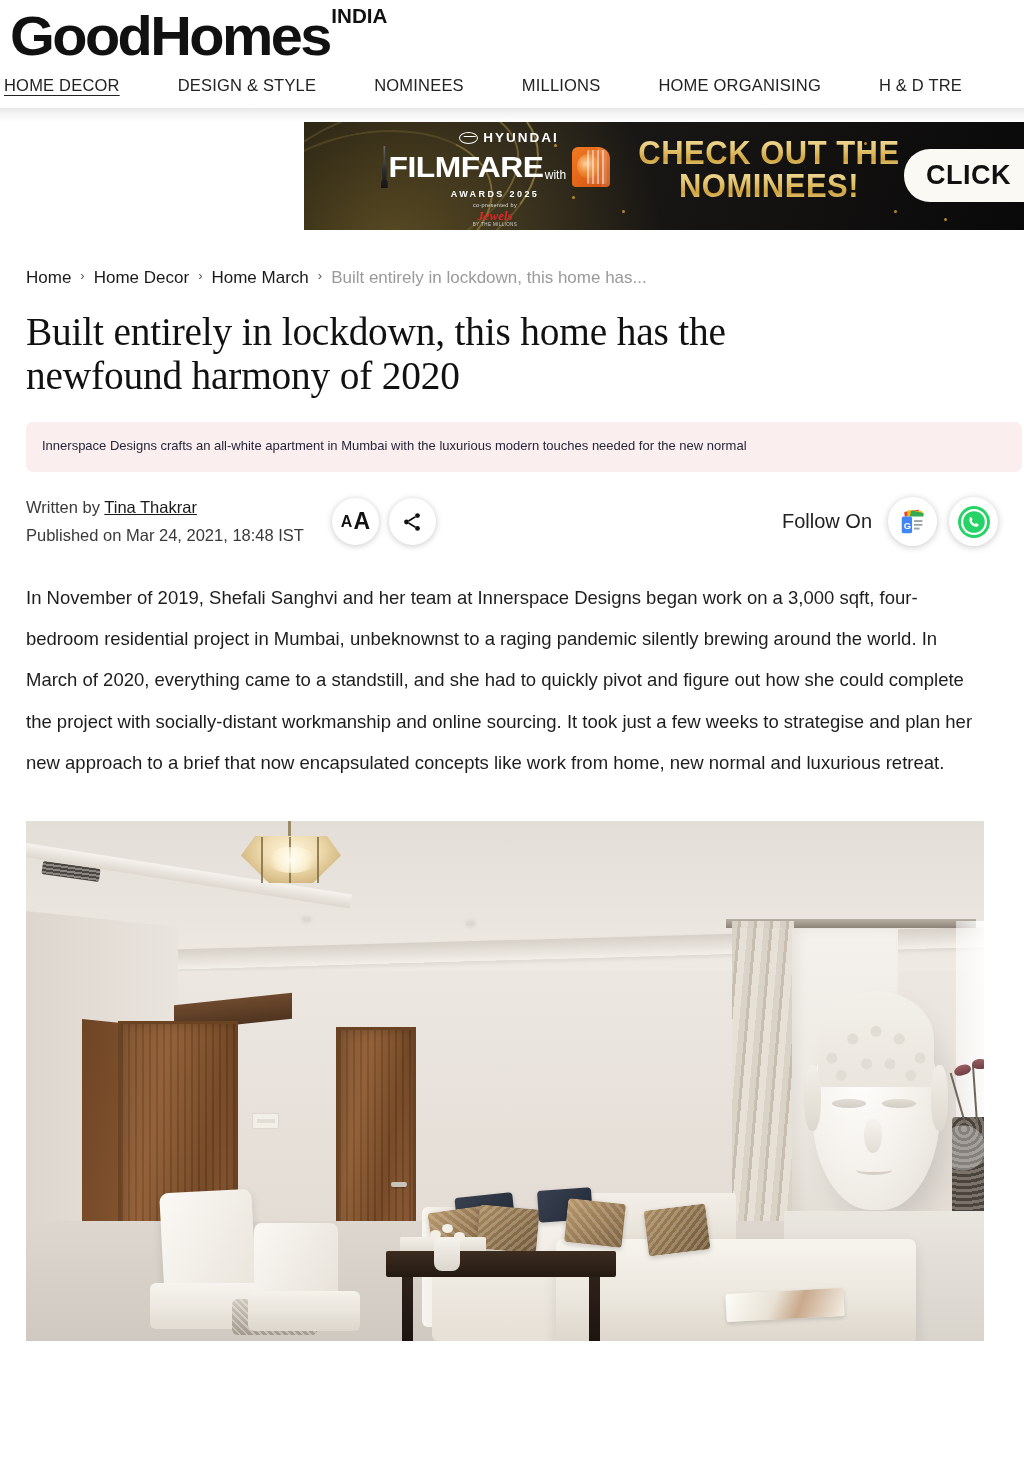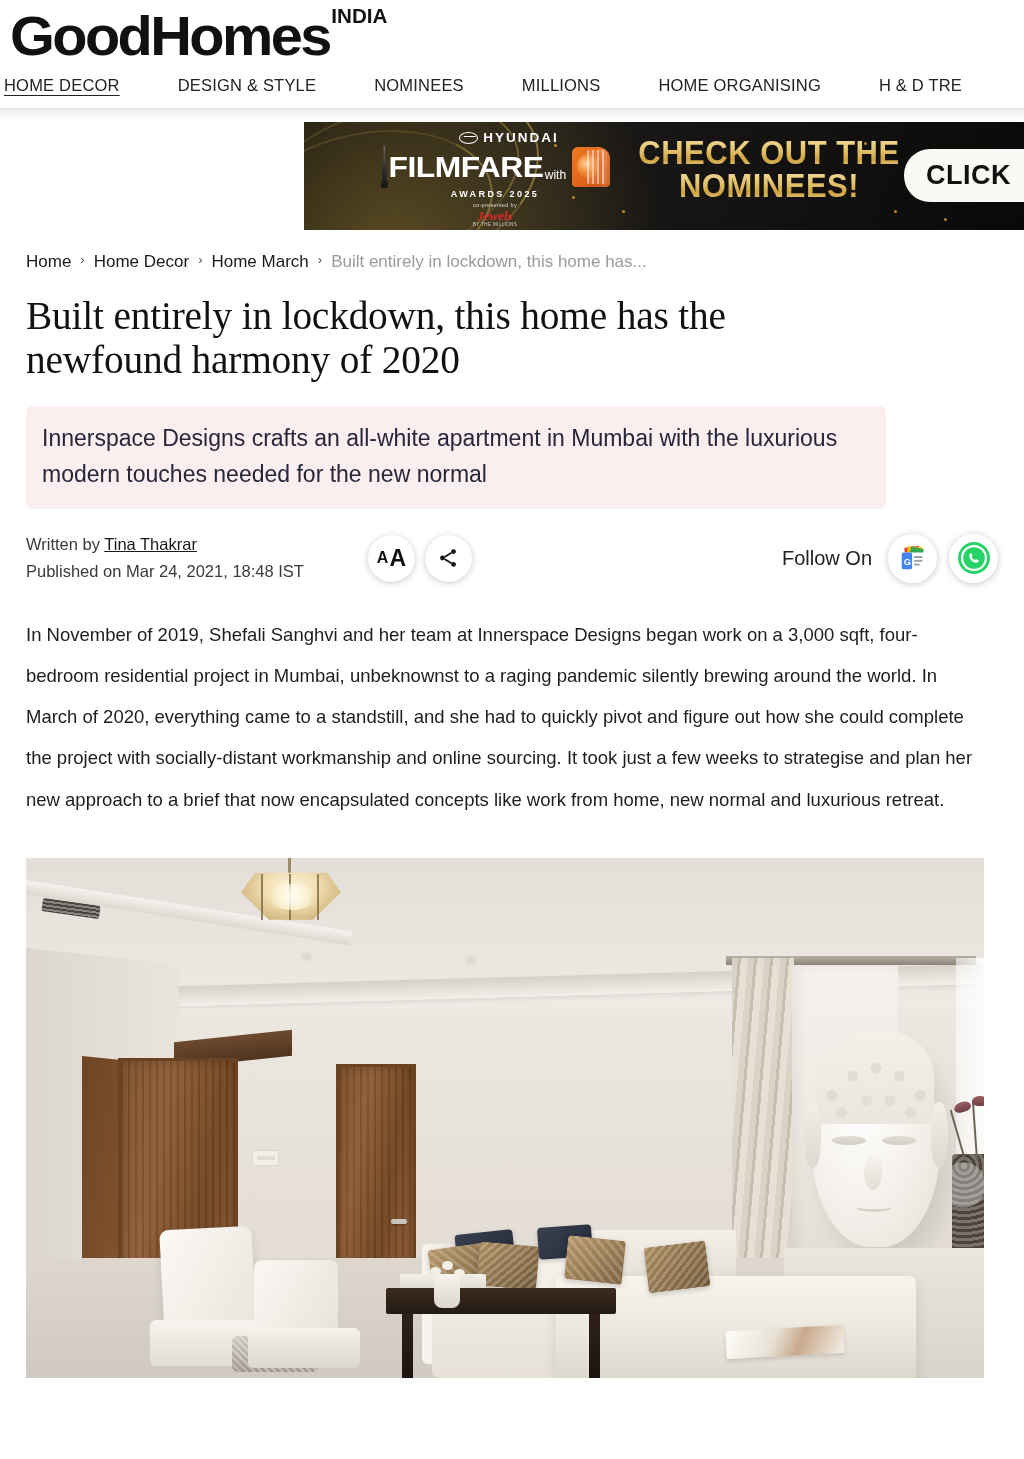--- a/index.html
+++ b/index.html
@@ -191,21 +191,21 @@
   .ad-dots { position:absolute; inset:0; }
   .ad-dot { position:absolute; width:3px; height:3px; border-radius:50%; background:#d79a2b; opacity:.85; }
 
   
   .article {
     width: 1024px;
     padding: 0 26px;
   }
   .breadcrumb {
     display: flex; gap: 9px;
-    margin-top: 17px;
+    margin-top: 33px;
     font-size: 17px;
   }
   .crumb { color: #1a1a1a; cursor: pointer; }
   .crumb-sep { color: #555; font-size: 13px; }
   .crumb-current { color: #9a9a9a; }
 
   h1.headline {
     margin-top: 21px;
     font-family: "Liberation Serif", serif;
     font-size: 41px;
@@ -217,31 +217,30 @@
     transform-origin: left center;
     max-width: 900px;
   }
 
   .standfirst {
     margin-top: 24px;
     background: #faeeee;
     border-radius: 7px;
     padding: 14px 16px 16px 16px;
     color: #27263a;
-    font-size: 23px;
+    font-size: 13px;
     line-height: 1.6;
-    width: 860px;
+    width: 996px;
   }
 
   .byline-row {
     margin-top: 22px;
     display: flex;
     align-items: center;
     width: 972px;
-    gap: 36px;
   }
   .byline {
     font-size: 16.5px;
     color: #3a3a3a;
     line-height: 1.65;
   }
   .byline a { color: #1a1a1a; text-decoration: underline; cursor: pointer; }
   .round-btns { display:flex; gap: 10px; margin-left: 28px; }
   .round-btn {
     width: 47px; height: 47px; border-radius: 50%; background:#fff;

